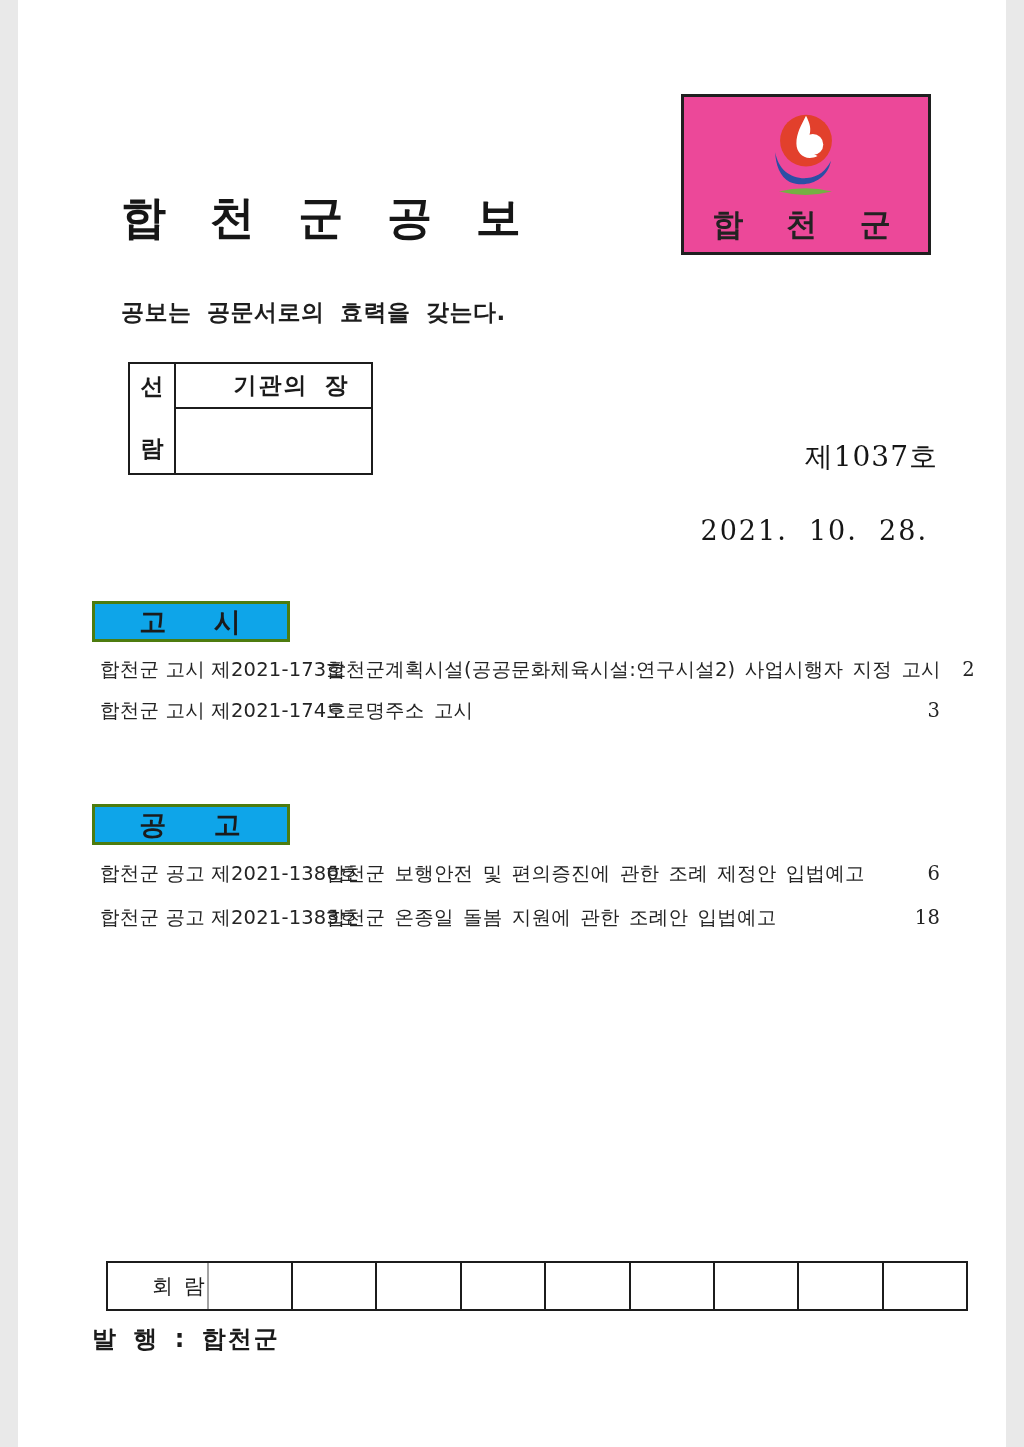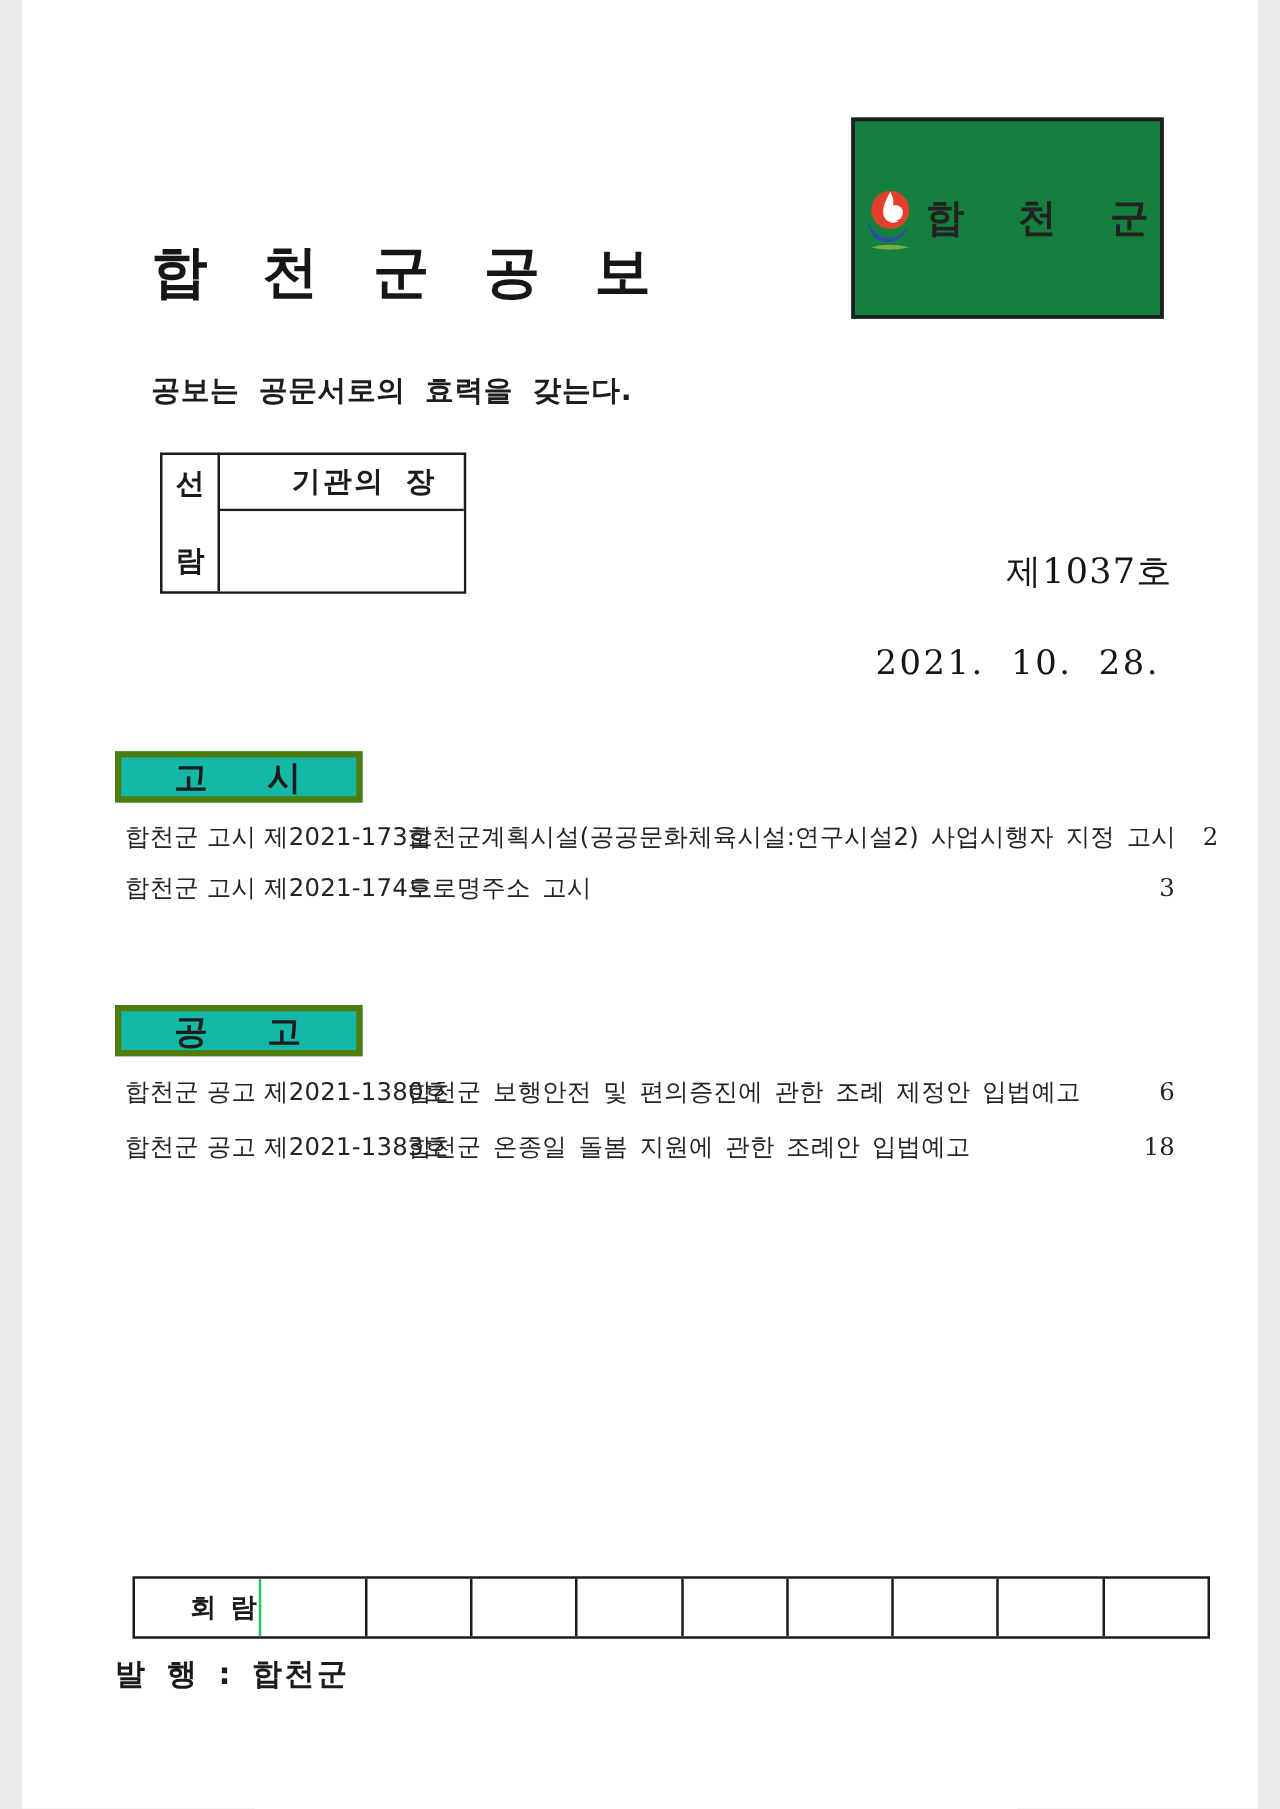--- a/index.html
+++ b/index.html
@@ -24,25 +24,25 @@
     letter-spacing: 6px;
     word-spacing: 16px;
     color: #161616;
     white-space: pre;
   }
   .logo-box {
     position: absolute;
     left: 663px; top: 94px;
     width: 250px; height: 161px;
     border: 3px solid #1f1f1f;
-    background: #15803d;
-    display: flex;
-    flex-direction: row;
-    align-items: center;
-    justify-content: flex-start;
+    background: #ec4899;
+    display: flex;
+    flex-direction: column;
+    align-items: center;
+    justify-content: center;
   }
   .logo-emblem { margin-top: 5px; width: 96px; height: 96px; }
   .logo-caption {
     margin-top: 0px;
     font-size: 31px;
     font-weight: bold;
     letter-spacing: 9px;
     word-spacing: 14px;
     color: #222;
     white-space: pre;
@@ -110,29 +110,29 @@
     color: #161616;
     letter-spacing: 2px;
     white-space: pre;
   }
 
   
   .section-box {
     position: absolute;
     left: 74px;
     width: 198px; height: 41px;
-    border: 5px solid #4d7c0f;
+    border: 3px solid #4d7c0f;
     display: flex;
     align-items: center;
     justify-content: center;
     font-size: 27px;
     font-weight: bold;
     letter-spacing: 2px;
     white-space: pre;
-    background: #14b8a6;
+    background: #0ea5e9;
   }
   #gosi-box  { top: 601px; }
   #gonggo-box{ top: 804px; }
 
   
   .toc-row {
     position: absolute;
     left: 82px; right: 66px;
     display: flex;
     align-items: baseline;
@@ -158,26 +158,26 @@
   .circulation-table {
     position: absolute;
     left: 88px; top: 1261px;
     width: 862px; height: 50px;
     border: 2px solid #1c1c1c;
     display: flex;
     background: #fff;
   }
   .circ-label {
     flex: 0 0 86px;
-    border-right: 2px solid #22c55e;
+    border-right: 2px solid #a3a3a3;
     display: flex;
     align-items: center;
     justify-content: center;
     font-size: 21px;
-    font-weight: bold;
+    font-weight: normal;
     letter-spacing: 2px;
     white-space: pre;
     padding-left: 44px;
   }
   .circ-cell { flex: 1 1 0; border-right: 2px solid #1c1c1c; }
   .circ-cell:last-child { border-right: none; }
 
   
   .footer-publisher {
     position: absolute;

